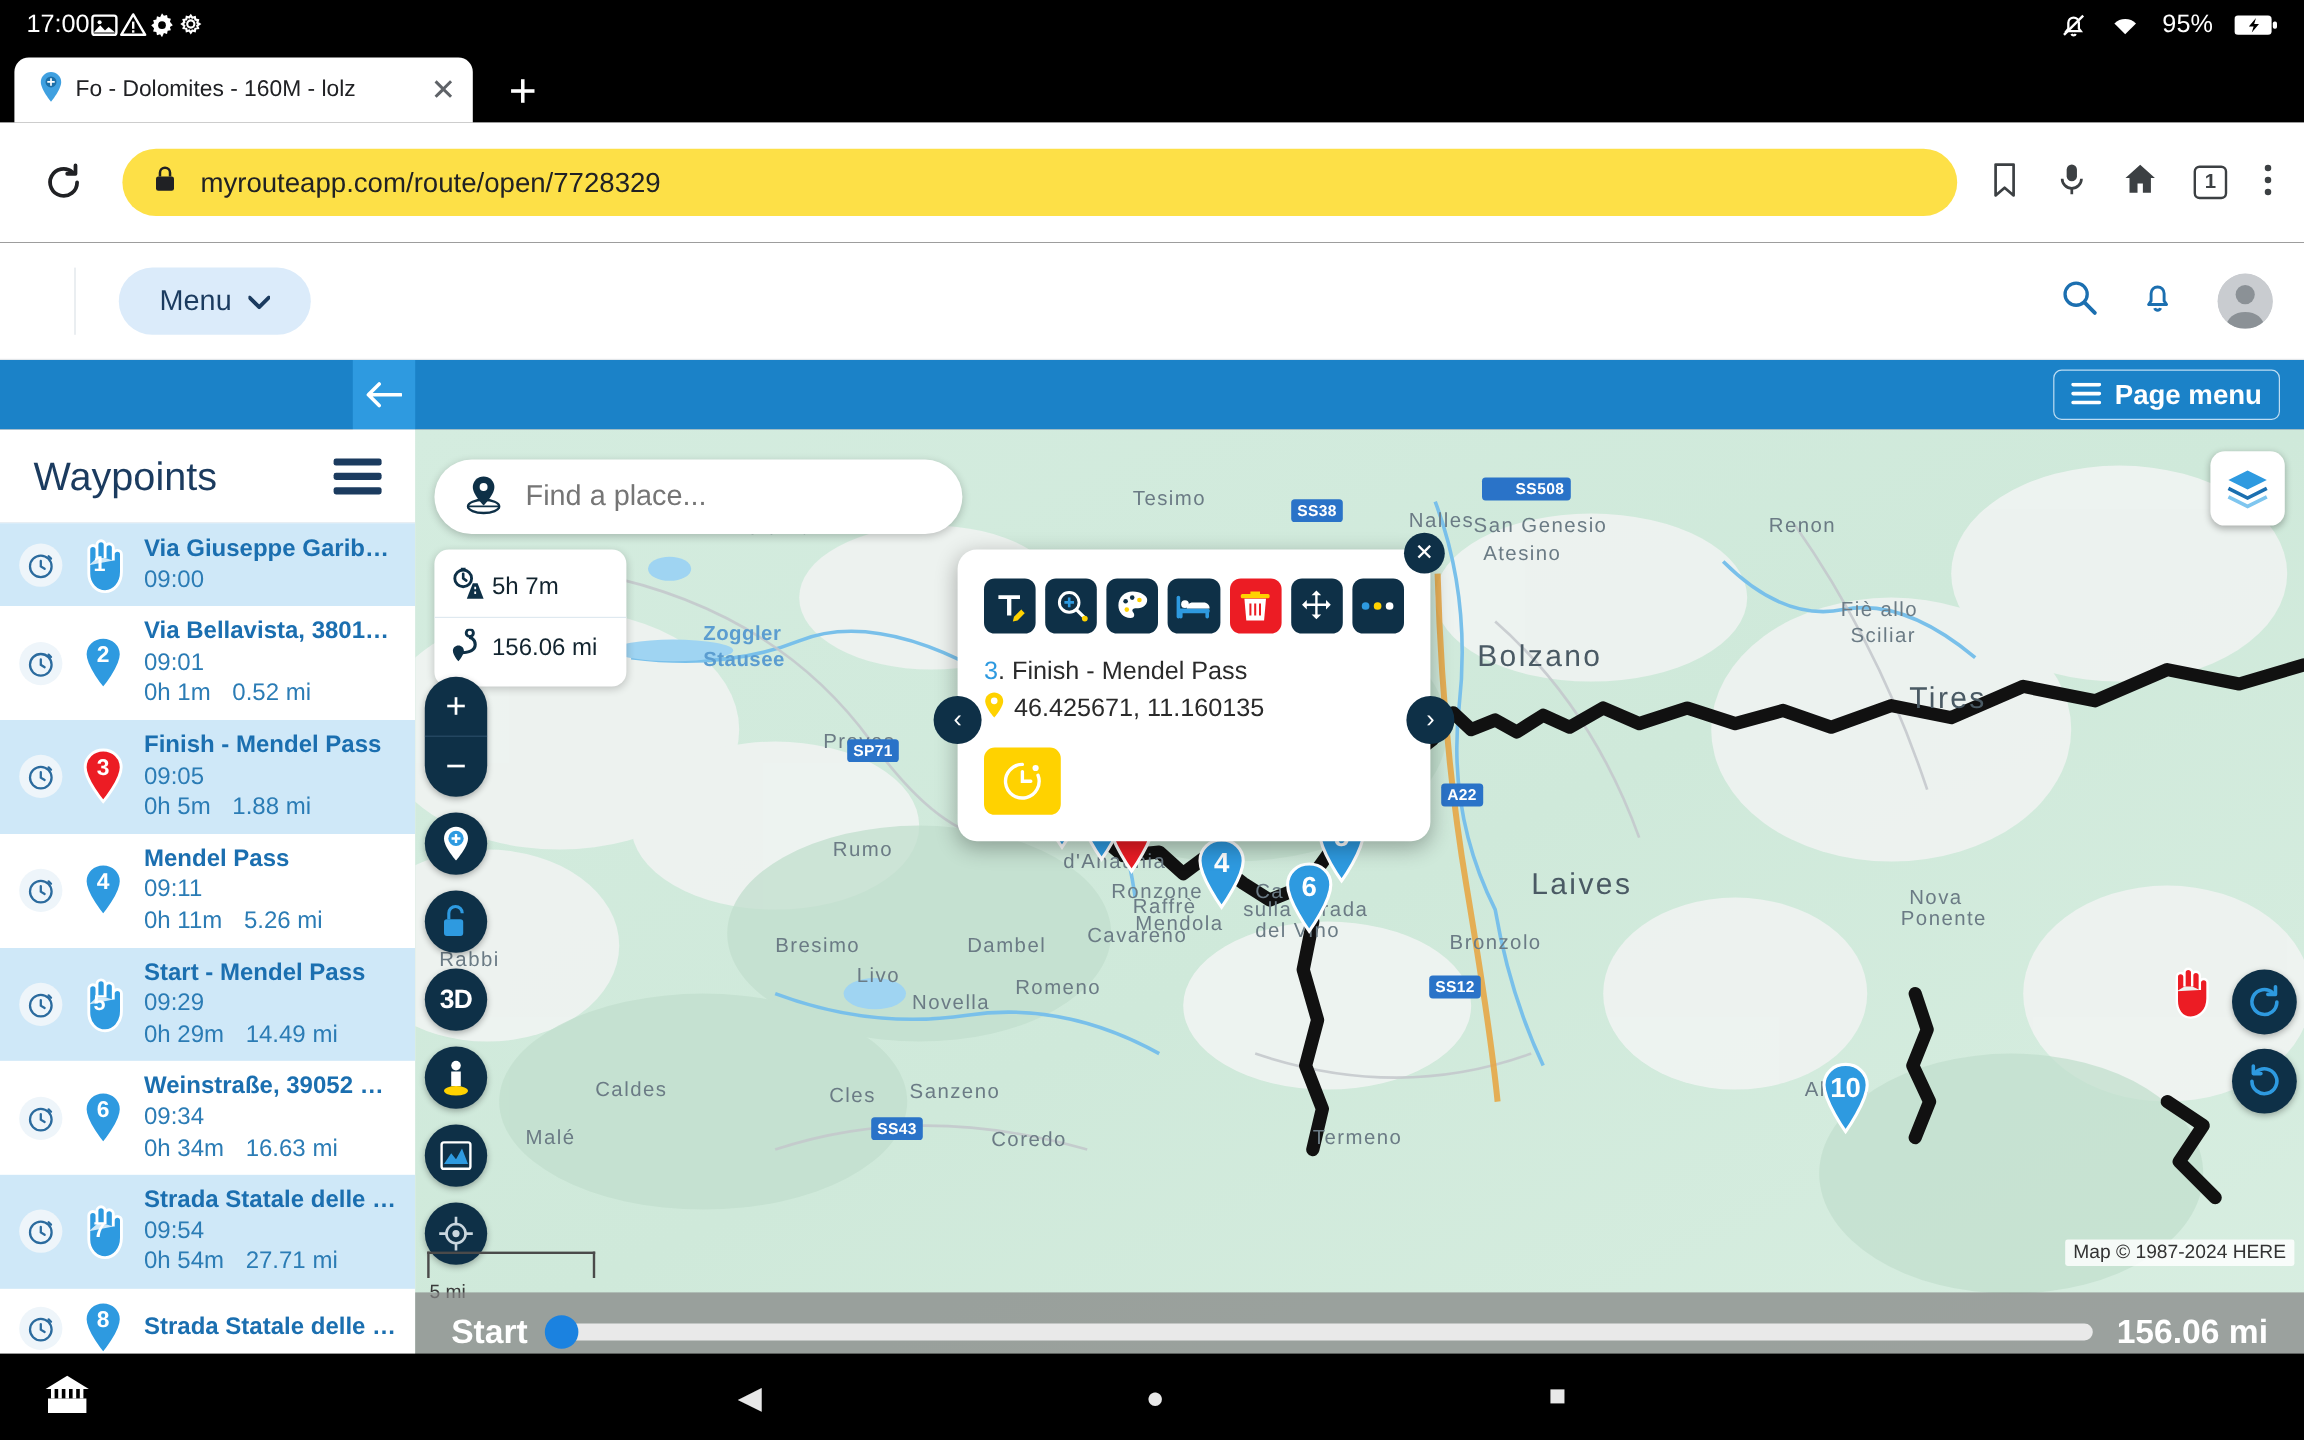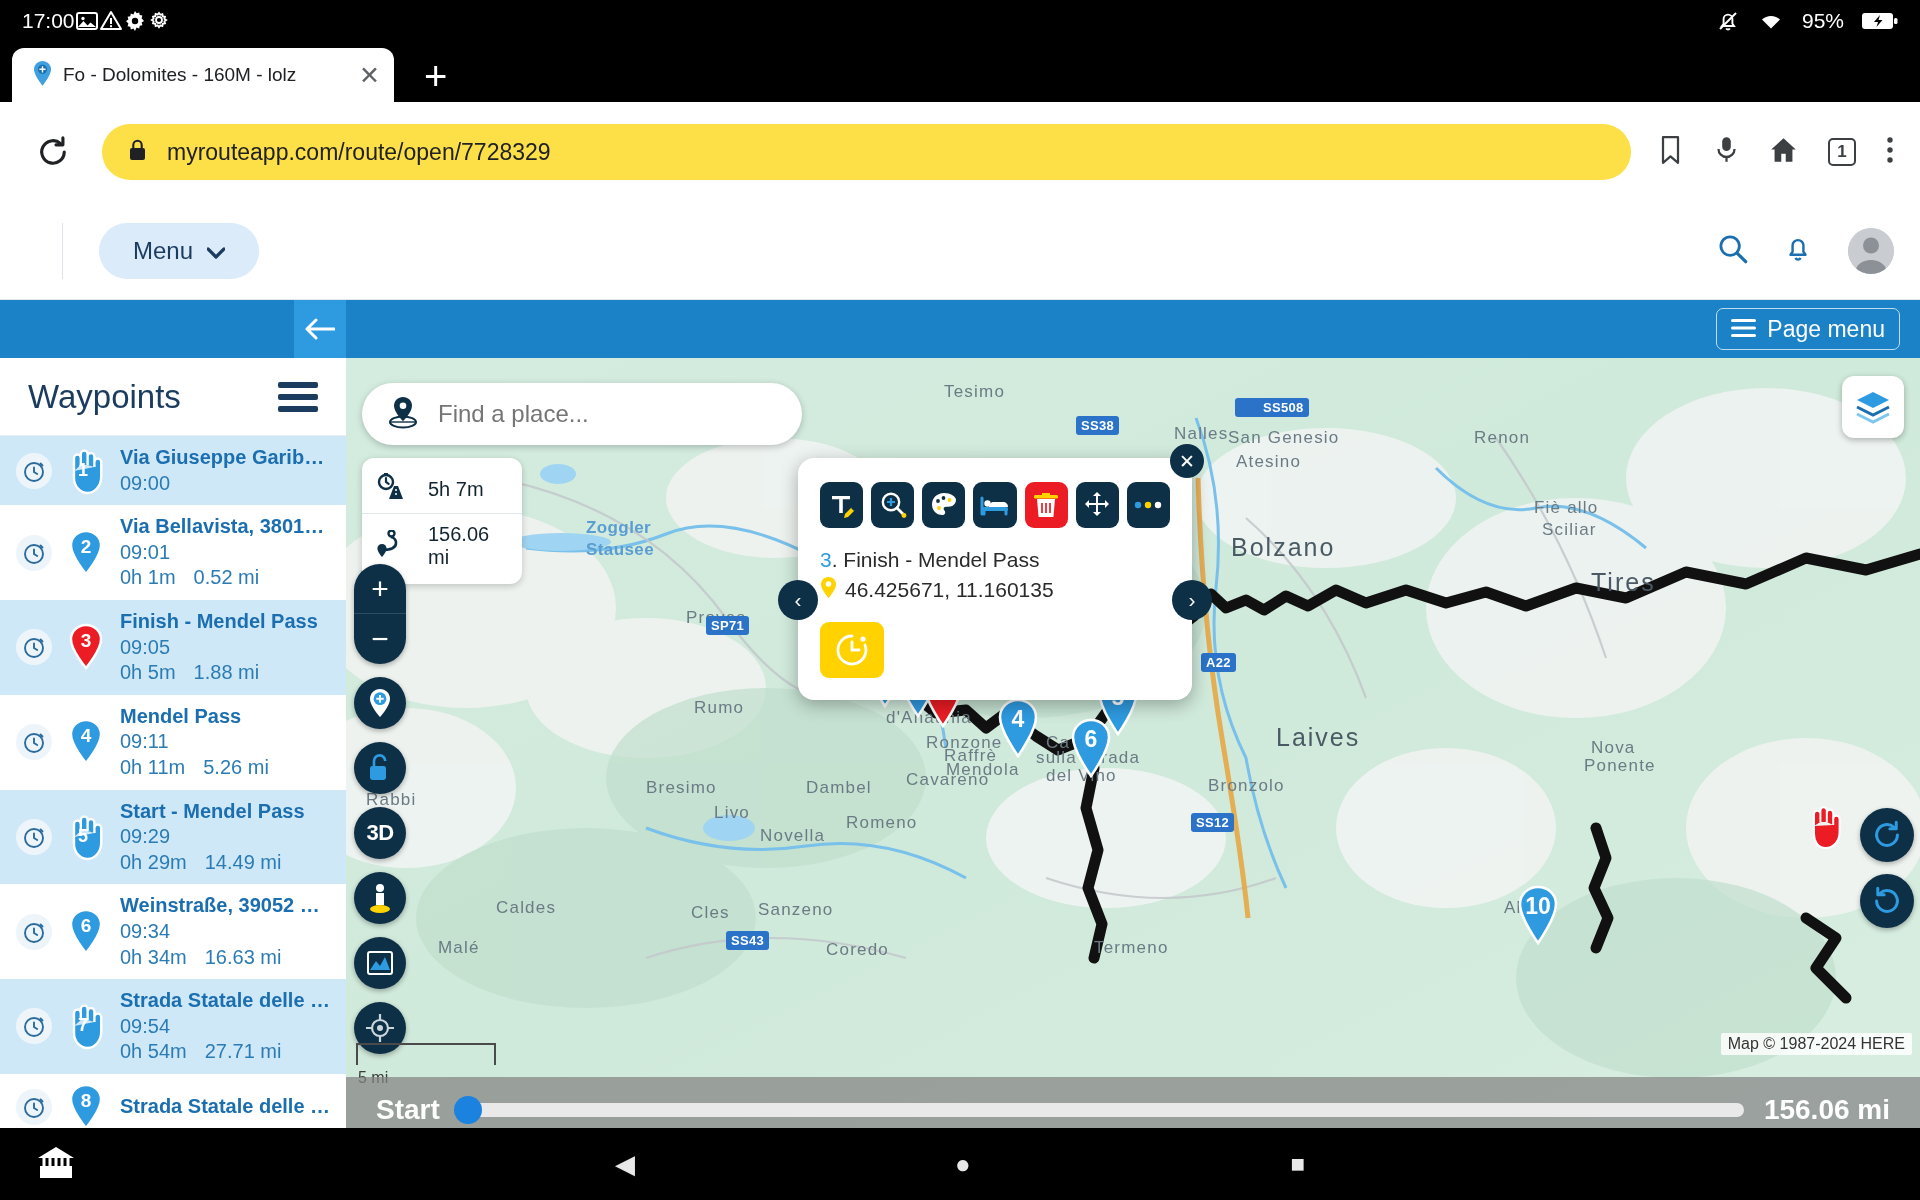--- a/index.html
+++ b/index.html
@@ -93,21 +93,21 @@
     width: 52px; height: 58px; background: #2e9ae0;
     display: flex; align-items: center; justify-content: center;
     color: #fff; font-size: 26px; cursor: pointer;
   }
   #page-menu-btn {
     margin-left: auto; margin-right: 20px;
     border: 1.6px solid #bcdcf2; border-radius: 7px;
     color: #fff; font-size: 23px;
     height: 42px; padding: 0 14px;
     display: flex; align-items: center; gap: 11px;
-    background: transparent; cursor: pointer; font-family: inherit;
+    background: transparent; cursor: pointer; font-family: inherit; font-weight: bold;
   }
   
   #body-area { position: relative; width: 1920px; height: 785px; background: #fff; }
   
   #sidebar {
     position: absolute; left: 0; top: 0;
     width: 346px; height: 785px; background: #fff;
     overflow: hidden;
   }
   #wp-header {
@@ -175,21 +175,21 @@
   }
   #find-place input {
     border: none; outline: none; background: transparent;
     font-size: 24px; color: #5a6570; flex: 1; font-family: inherit;
   }
   #stats-card {
     position: absolute; left: 16px; top: 100px;
     width: 160px; background: #fff; border-radius: 12px;
     padding: 10px 0; box-shadow: 0 2px 7px rgba(0,0,0,.2);
   }
-  .stat-row { display: flex; align-items: center; gap: 22px; padding: 5px 14px; }
+  .stat-row { display: flex; align-items: center; gap: 4px; padding: 5px 14px; }
   .stat-row + .stat-row { border-top: 1px solid #dfe9f0; margin-top: 3px; padding-top: 9px;}
   .stat-val { font-size: 20px; color: #12242f; }
   
   #map-ctrl-col {
     position: absolute; left: 8px; top: 206px;
     display: flex; flex-direction: column; align-items: center; gap: 13px;
   }
   .mc-btn {
     width: 52px; height: 52px; border-radius: 50%;
     background: #0e3047; color: #fff;
@@ -733,21 +733,21 @@
                  L742 380 L760 355 L778 330 L790 300 L800 272 L815 250 L830 272 L848 258 L865 236
                  L880 250 L900 242 L918 252 L940 238 L962 248 L990 232 L1020 245 L1060 232 L1100 245
                  L1140 234 L1180 248 L1230 230 L1280 240 L1340 214 L1400 226 L1460 200 L1520 212 L1574 196"></path>
         <path d="M742 380 L748 410 L740 450 L752 492 L742 530 L756 566 L748 600"></path>
         <path d="M1250 470 L1260 500 L1248 530 L1262 560 L1250 590"></path>
         <path d="M1460 560 L1490 580 L1470 610 L1500 640"></path>
       </g>
     </svg>
 
     <div id="map-labels">
-        <div class="map-label" style="left: 598px; top: 24px; text-align: right;">Tesimo</div>
+        <div class="map-label" style="left: 598px; top: 48px; text-align: right;">Tesimo</div>
         <div class="map-label" style="left: 828px; top: 66px;">Nalles</div>
         <div class="map-label" style="left: 882px; top: 70px;">San Genesio</div>
         <div class="map-label" style="left: 890px; top: 94px;">Atesino</div>
         <div class="map-label" style="left: 1128px; top: 70px;">Renon</div>
         <div class="map-label" style="left: 275px; top: 72px;">Ultimo</div>
         <div class="map-label" style="left: 38px; top: 155px;">Hasenöhel</div>
         <div class="map-label water" style="left: 240px; top: 160px;">Zoggler</div>
         <div class="map-label water" style="left: 240px; top: 182px;">Stausee</div>
         <div class="map-label" style="left: 340px; top: 250px;">Proves</div>
         <div class="map-label" style="left: 348px; top: 340px;">Rumo</div>

